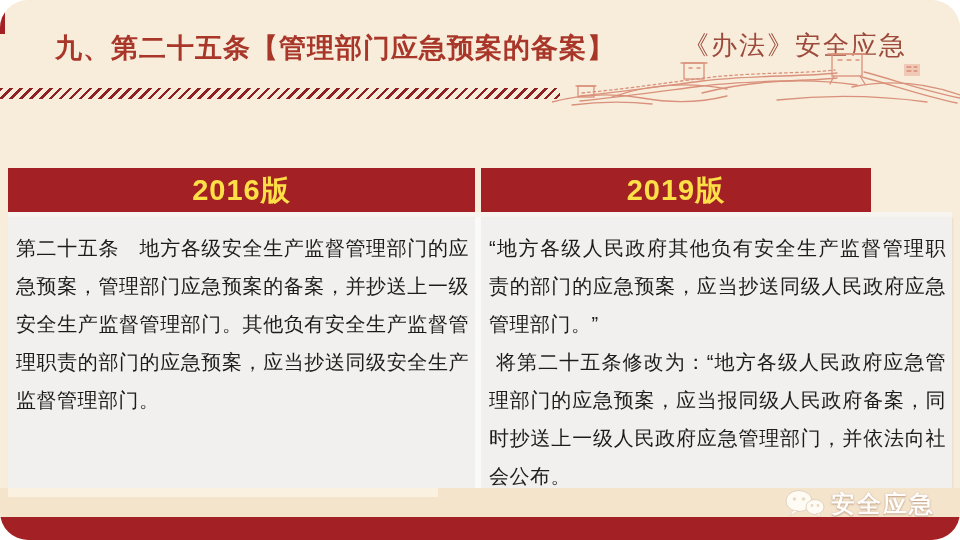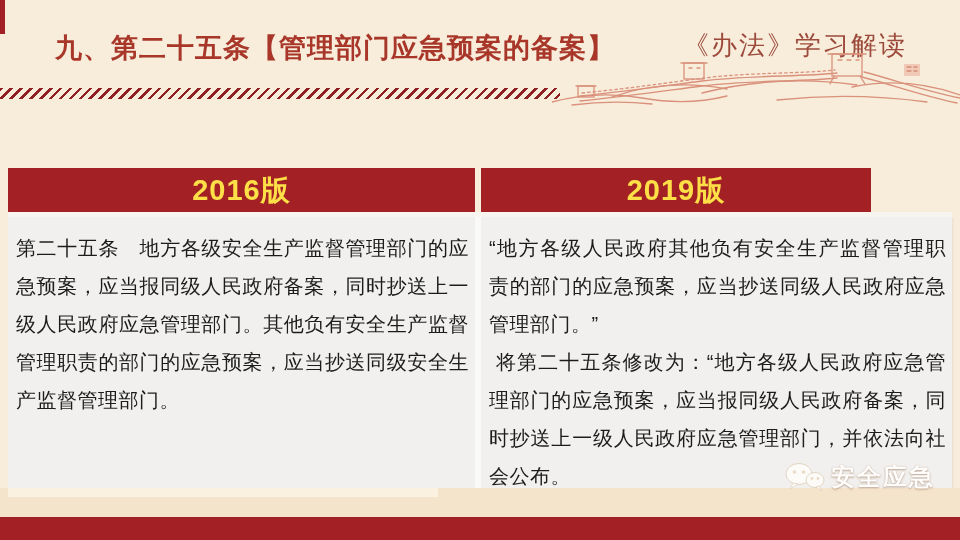--- a/index.html
+++ b/index.html
@@ -11,20 +11,21 @@
     --body-bg:#F1F0EE;
     --stripe-red:#8E2023;
     --wall-salmon:#D9917B;
     --text-dark:#1C1C1C;
   }
   html,body{margin:0;padding:0;}
   .slide{
     position:relative;width:960px;height:540px;overflow:hidden;
     background:var(--page-cream);
     font-family:"Liberation Sans","DejaVu Sans",sans-serif;
+    border-radius:28px;
   }
   .corner-sliver{position:absolute;left:0;top:0;width:5px;height:34px;background:var(--header-red);}
   .title{
     position:absolute;left:55px;top:30px;width:600px;
     font-size:27px;font-weight:bold;color:var(--title-red);letter-spacing:1px;white-space:nowrap;
   }
   .subtitle{
     position:absolute;left:683px;top:28px;width:260px;
     font-family:"Liberation Serif","DejaVu Serif",serif;
     font-size:26px;color:var(--subtitle-red);letter-spacing:2px;white-space:nowrap;
@@ -50,37 +51,37 @@
   .cell.body.left{left:8px;width:467px;}
   .cell.body.right{left:481px;width:471px;}
   .cell.body p{margin:0;}
   .cell.body.right p:last-child{text-indent:0.35em;}
   .gap-strip{position:absolute;left:475px;top:217px;width:6px;height:271px;background:#FAFAF8;}
   .header-sep{position:absolute;left:8px;top:212px;width:944px;height:5px;background:#F8F5F0;}
   .bottom-band{position:absolute;left:0;top:488px;width:960px;height:29px;background:var(--band-cream);}
   .bottom-highlight{position:absolute;left:8px;top:488px;width:430px;height:9px;background:#FBF1E1;}
   .bottom-bar{position:absolute;left:0;top:517px;width:960px;height:23px;background:var(--header-red);}
   .watermark{
-    position:absolute;left:785px;top:461px;height:32px;display:flex;align-items:center;gap:6px;
+    position:absolute;left:785px;top:488px;height:32px;display:flex;align-items:center;gap:6px;
   }
   .watermark .wm-text{
     font-size:24px;font-weight:bold;color:#FEFDFB;letter-spacing:2px;
     text-shadow:0 1px 2px rgba(150,110,80,0.55), 0 0 1px rgba(150,110,80,0.4);
   }
   .wm-icon{width:40px;height:30px;opacity:0.92;}
 </style>
 </head>
 <body>
 
 <div class="slide">
 
   <div class="corner-sliver"></div>
 
   <div class="title">九、第二十五条【管理部门应急预案的备案】</div>
-  <div class="subtitle">《办法》学习解读</div>
+  <div class="subtitle">《办法》安全应急</div>
 
   <div class="stripe"></div>
 
   <svg class="wall" viewBox="0 0 408 62" fill="none" stroke="#D9917B" stroke-width="1.3" stroke-linecap="round">
 
     <path d="M0,52 Q45,40 90,48 T175,46"></path>
     <path d="M60,47 Q115,28 175,39"></path>
     <path d="M150,43 Q225,24 305,35"></path>
     <path d="M300,37 Q355,26 408,45"></path>
     <path d="M225,50 Q300,42 375,52"></path>
@@ -106,21 +107,21 @@
       <path d="M355,17 h4 M355,21 h4 M362,17 h3 M362,21 h3" stroke="#C96A52" stroke-width="1"></path>
     </g>
   </svg>
 
   <div class="cell header left">2016版</div>
   <div class="cell header right">2019版</div>
 
   <div class="header-sep"></div>
 
   <div class="cell body left">
-    <p>第二十五条　地方各级安全生产监督管理部门的应急预案，应当报同级人民政府备案，同时抄送上一级人民政府应急管理部门。其他负有安全生产监督管理职责的部门的应急预案，应当抄送同级安全生产监督管理部门。</p>
+    <p>第二十五条　地方各级安全生产监督管理部门的应急预案，管理部门应急预案的备案，并抄送上一级安全生产监督管理部门。其他负有安全生产监督管理职责的部门的应急预案，应当抄送同级安全生产监督管理部门。</p>
   </div>
   <div class="cell body right">
     <p>“地方各级人民政府其他负有安全生产监督管理职责的部门的应急预案，应当抄送同级人民政府应急管理部门。”</p>
     <p>将第二十五条修改为：“地方各级人民政府应急管理部门的应急预案，应当报同级人民政府备案，同时抄送上一级人民政府应急管理部门，并依法向社会公布。</p>
   </div>
 
   <div class="gap-strip"></div>
 
   <div class="bottom-band"></div>
   <div class="bottom-highlight"></div>

